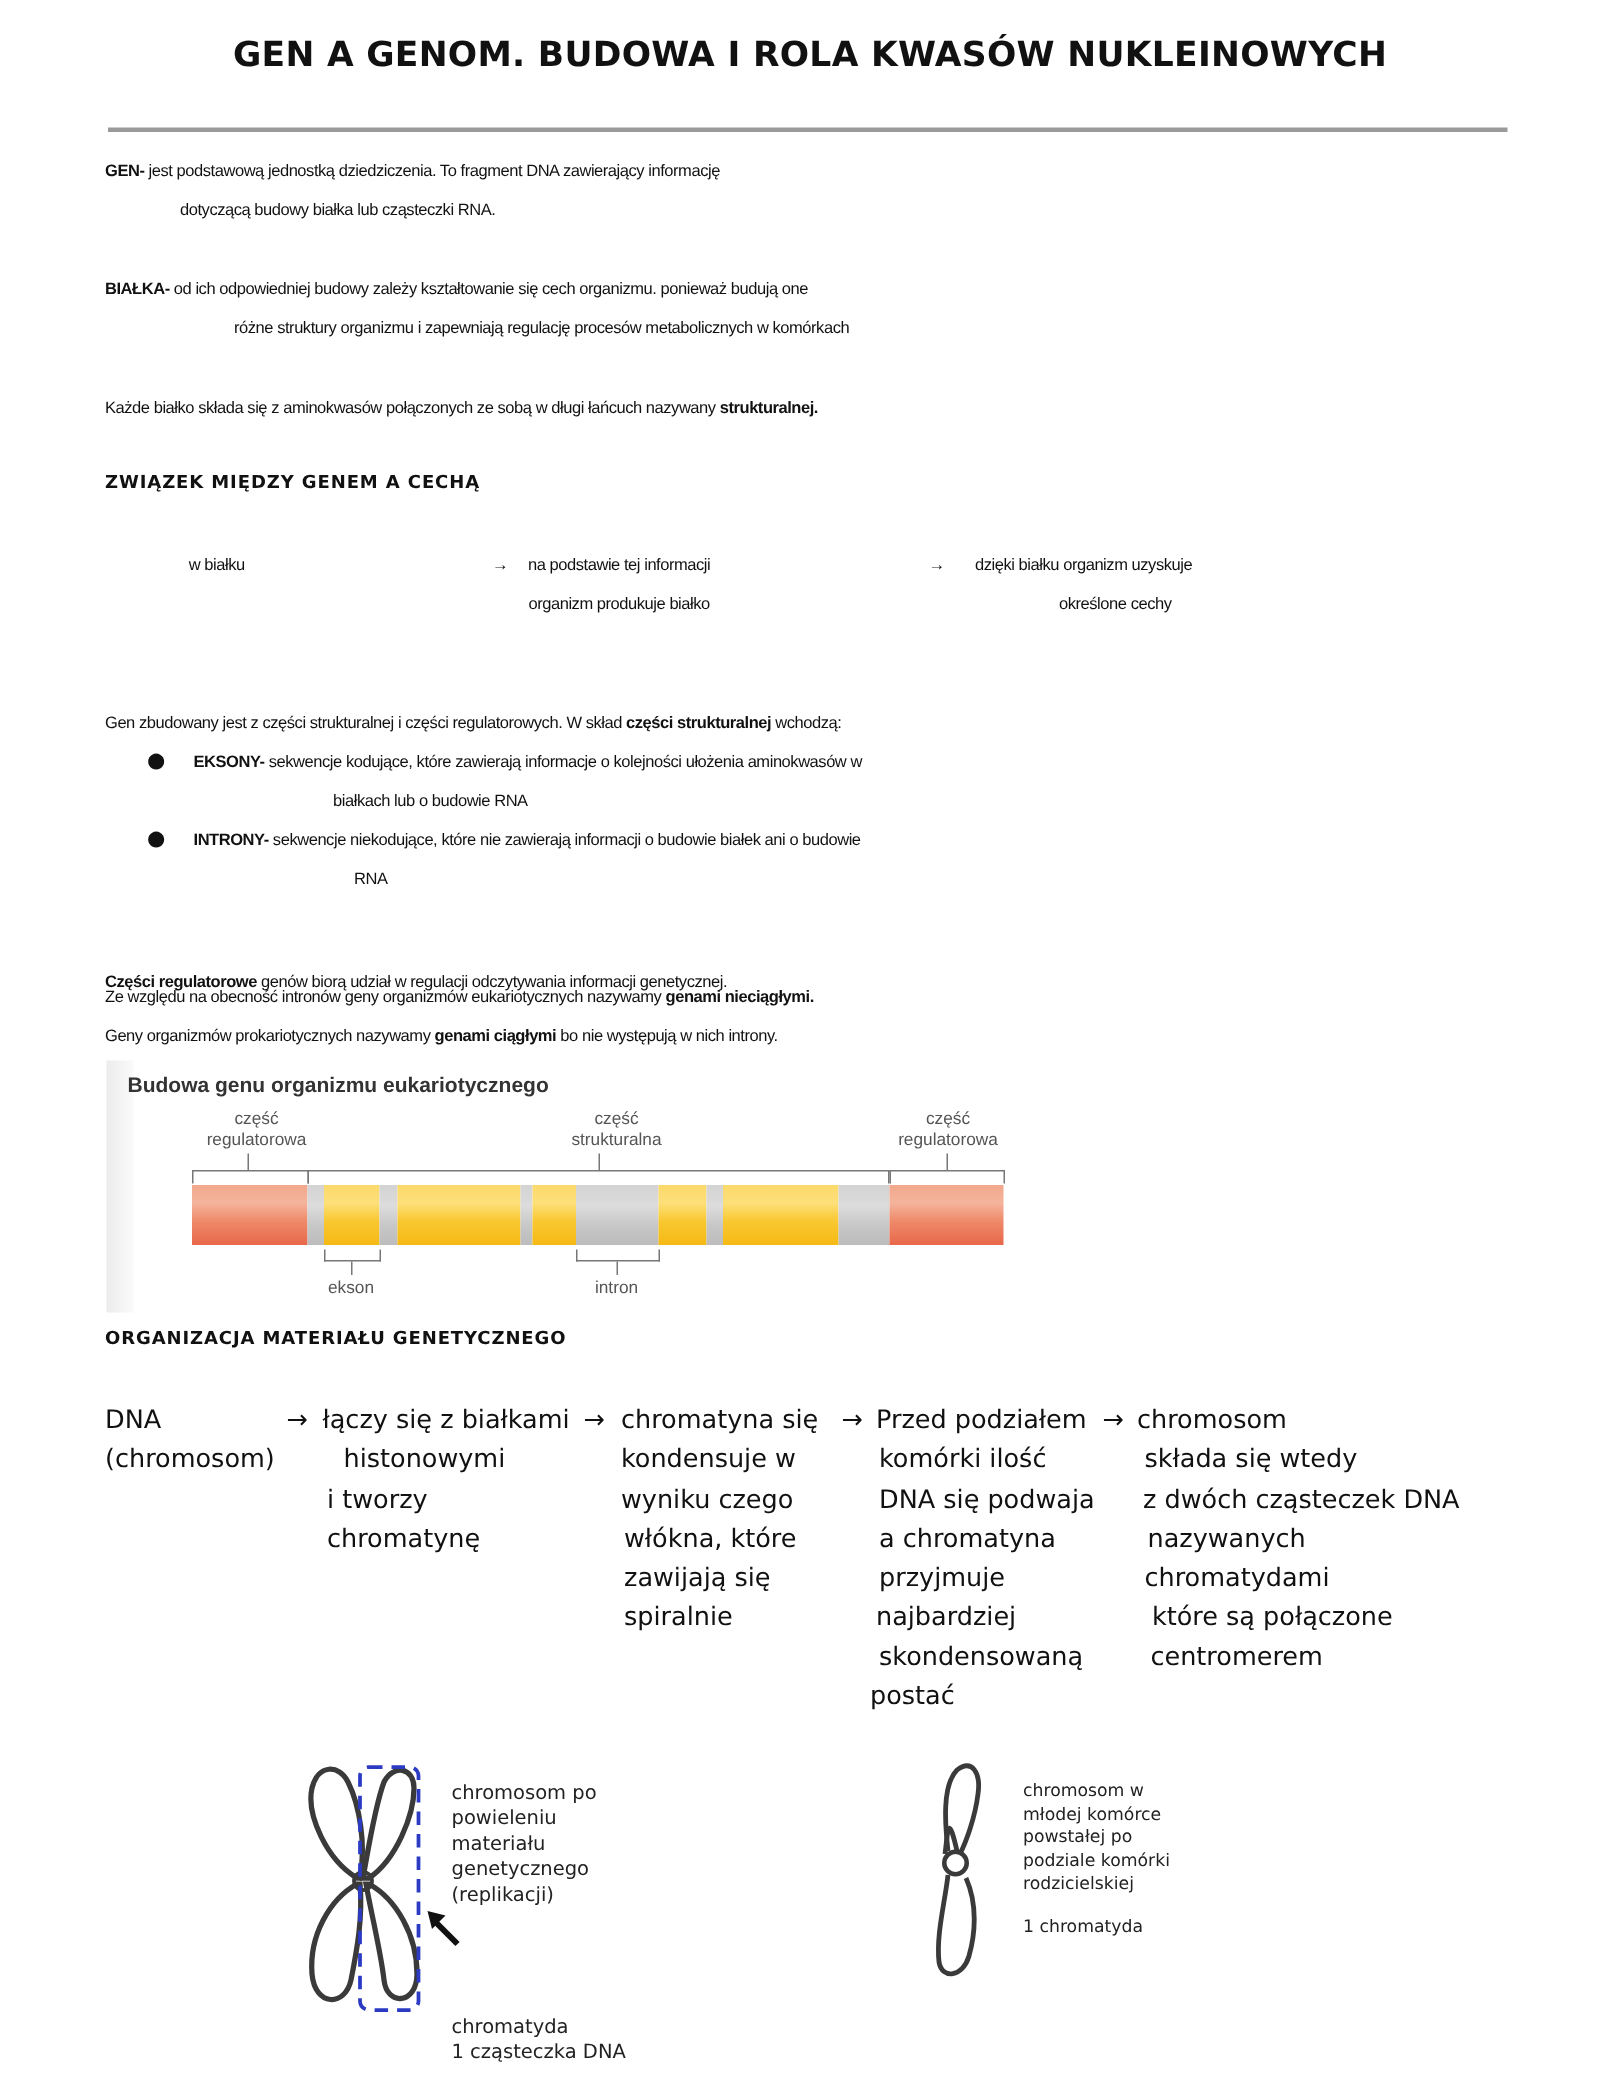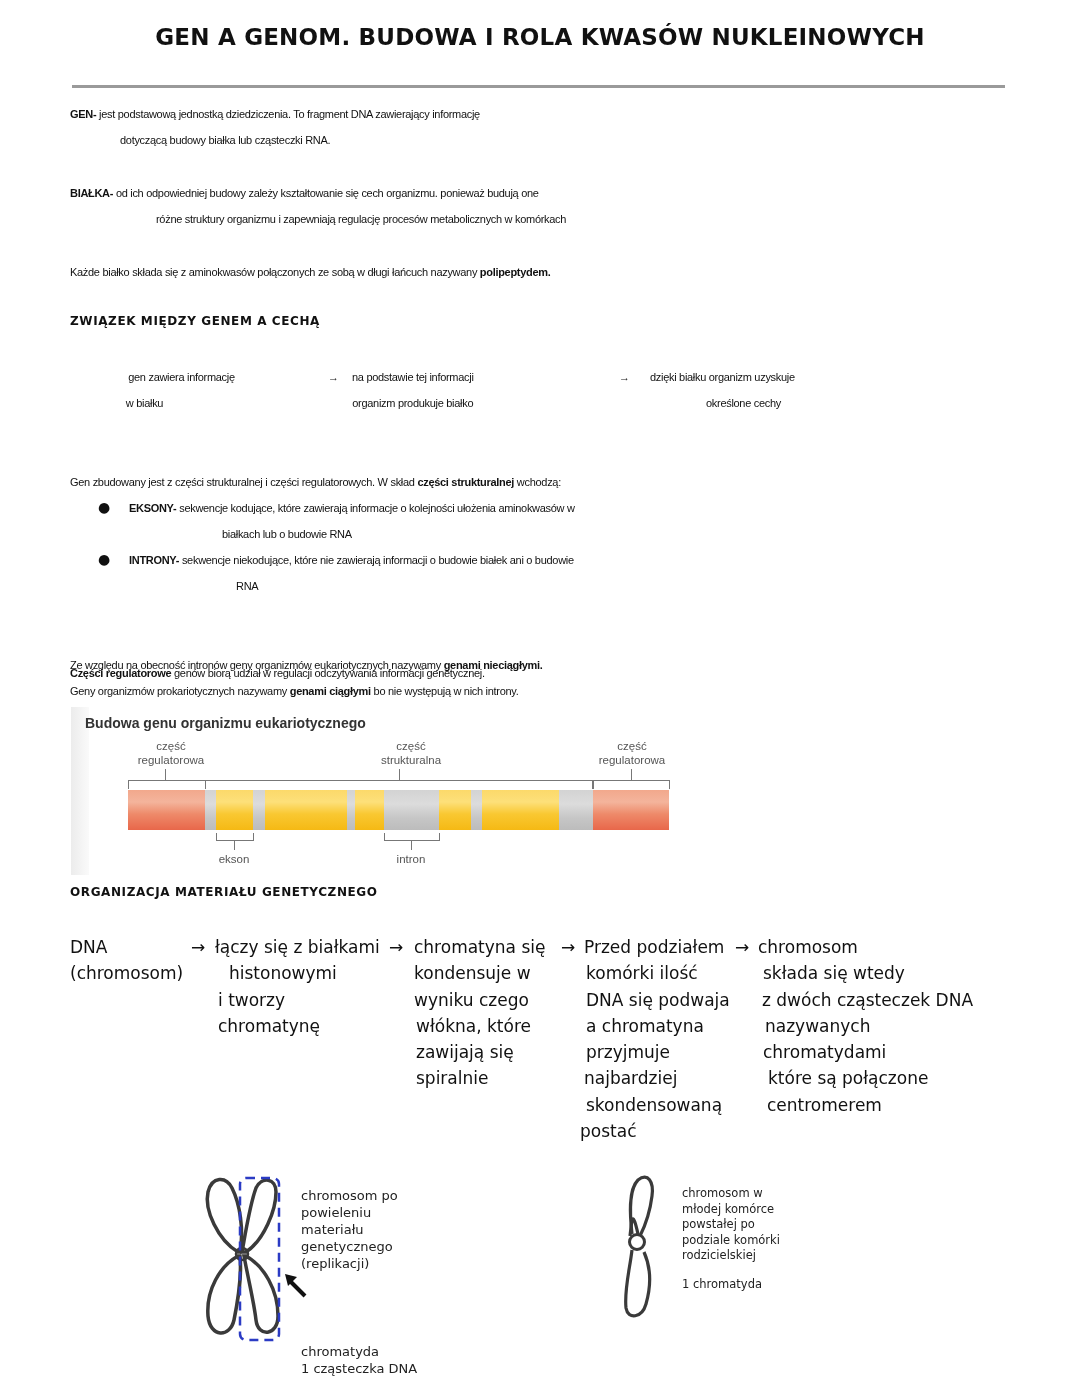--- a/index.html
+++ b/index.html
@@ -34,27 +34,26 @@
   <span class="b">GEN-</span><span> jest podstawową jednostką dziedziczenia. To fragment DNA zawierający informację</span>
 </div>
 <div class="abs txt" style="left:120px;top:127px;">dotyczącą budowy białka lub cząsteczki RNA.</div>
 
 <div class="abs txt" style="left:70px;top:180px;">
   <span class="b">BIAŁKA-</span><span> od ich odpowiedniej budowy zależy kształtowanie się cech organizmu. ponieważ budują one</span>
 </div>
 <div class="abs txt" style="left:156px;top:206px;">różne struktury organizmu i zapewniają regulację procesów metabolicznych w komórkach</div>
 
 <div class="abs txt" style="left:70px;top:259px;">
-  <span>Każde białko składa się  z aminokwasów połączonych ze sobą w długi łańcuch nazywany </span><span class="b">polipeptydem.</span>
+  <span>Każde białko składa się  z aminokwasów połączonych ze sobą w długi łańcuch nazywany </span><span class="b">strukturalnej.</span>
 </div>
 
 <div class="abs h2" style="left:70px;top:314px;">ZWIĄZEK MIĘDZY GENEM A CECHĄ</div>
 
 <div class="abs txt" style="left:68px;top:364px;width:245px;text-align:center;">
-  <div style="margin-left:-18px">gen zawiera informację</div>
   <div style="margin-left:-92px">w białku</div>
 </div>
 <div class="abs txt" style="left:328px;top:364px;">→</div>
 <div class="abs txt" style="left:352px;top:364px;text-align:center;">
   <div>na podstawie tej informacji</div>
   <div>organizm produkuje białko</div>
 </div>
 <div class="abs txt" style="left:619px;top:364px;">→</div>
 <div class="abs txt" style="left:650px;top:364px;">
   <div>dzięki białku organizm uzyskuje</div>
@@ -70,21 +69,21 @@
   <span class="b">EKSONY-</span><span> sekwencje kodujące, które zawierają informacje o kolejności ułożenia aminokwasów w</span>
 </div>
 <div class="abs txt" style="left:222px;top:521px;">białkach lub o budowie RNA</div>
 
 <div class="abs bullet" style="left:98px;top:551px;">●</div>
 <div class="abs txt" style="left:129px;top:547px;text-align:right;">
   <span class="b">INTRONY-</span><span> sekwencje niekodujące, które nie zawierają informacji o budowie białek ani o budowie</span>
 </div>
 <div class="abs txt" style="left:236px;top:573px;">RNA</div>
 
-<div class="abs txt" style="left:70px;top:660px;">
+<div class="abs txt" style="left:70px;top:642px;">
   <span class="b">Części regulatorowe</span><span> genów biorą udział w regulacji odczytywania informacji genetycznej.</span>
 </div>
 <div class="abs txt" style="left:70px;top:652px;">
   <span>Ze względu na obecność intronów geny organizmów eukariotycznych nazywamy </span><span class="b">genami nieciągłymi.</span>
 </div>
 <div class="abs txt" style="left:70px;top:678px;">
   <span>Geny organizmów prokariotycznych nazywamy </span><span class="b">genami ciągłymi</span><span> bo nie występują w nich introny.</span>
 </div>
 
 <div class="abs diagram">

